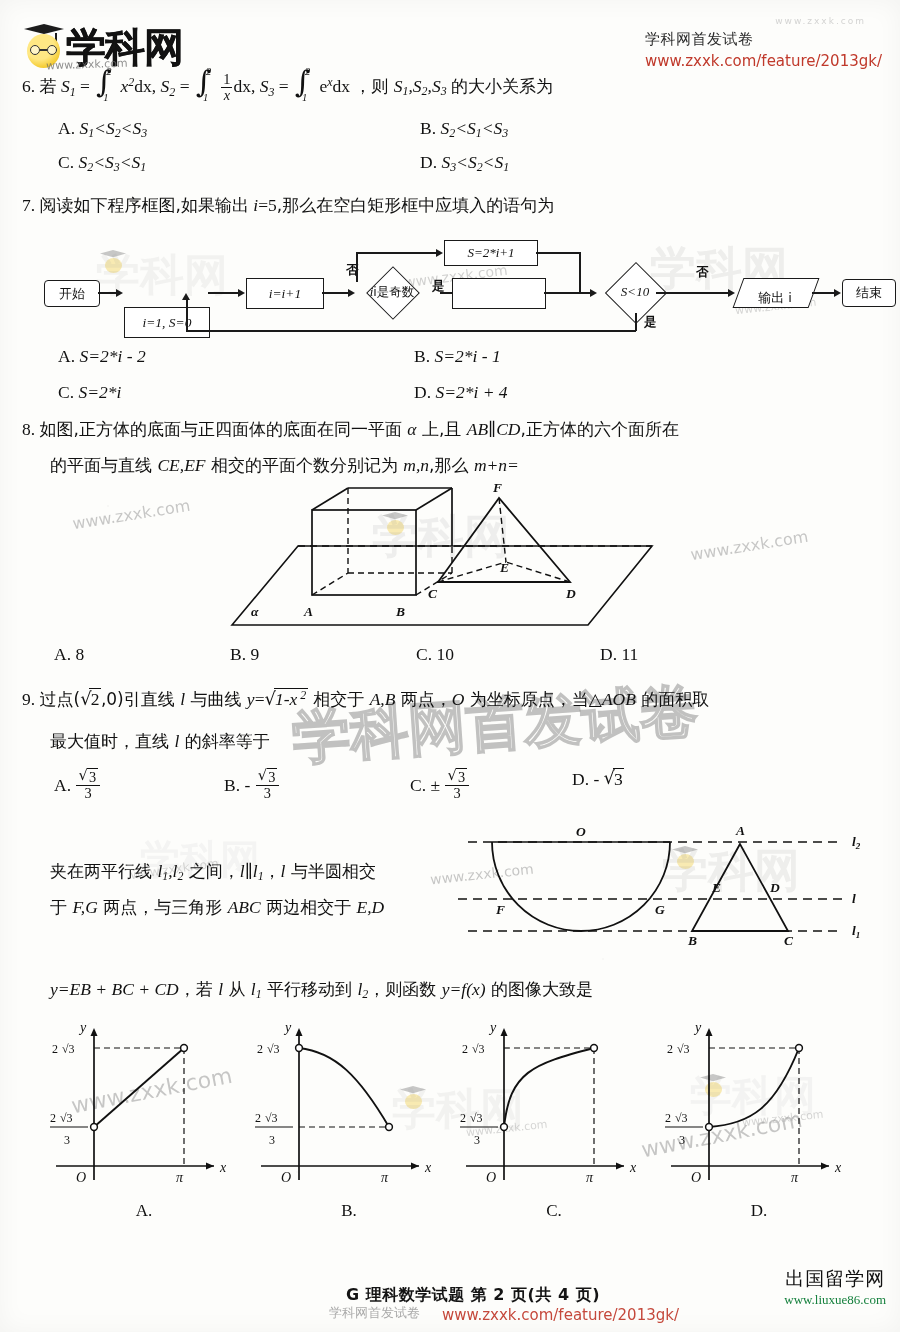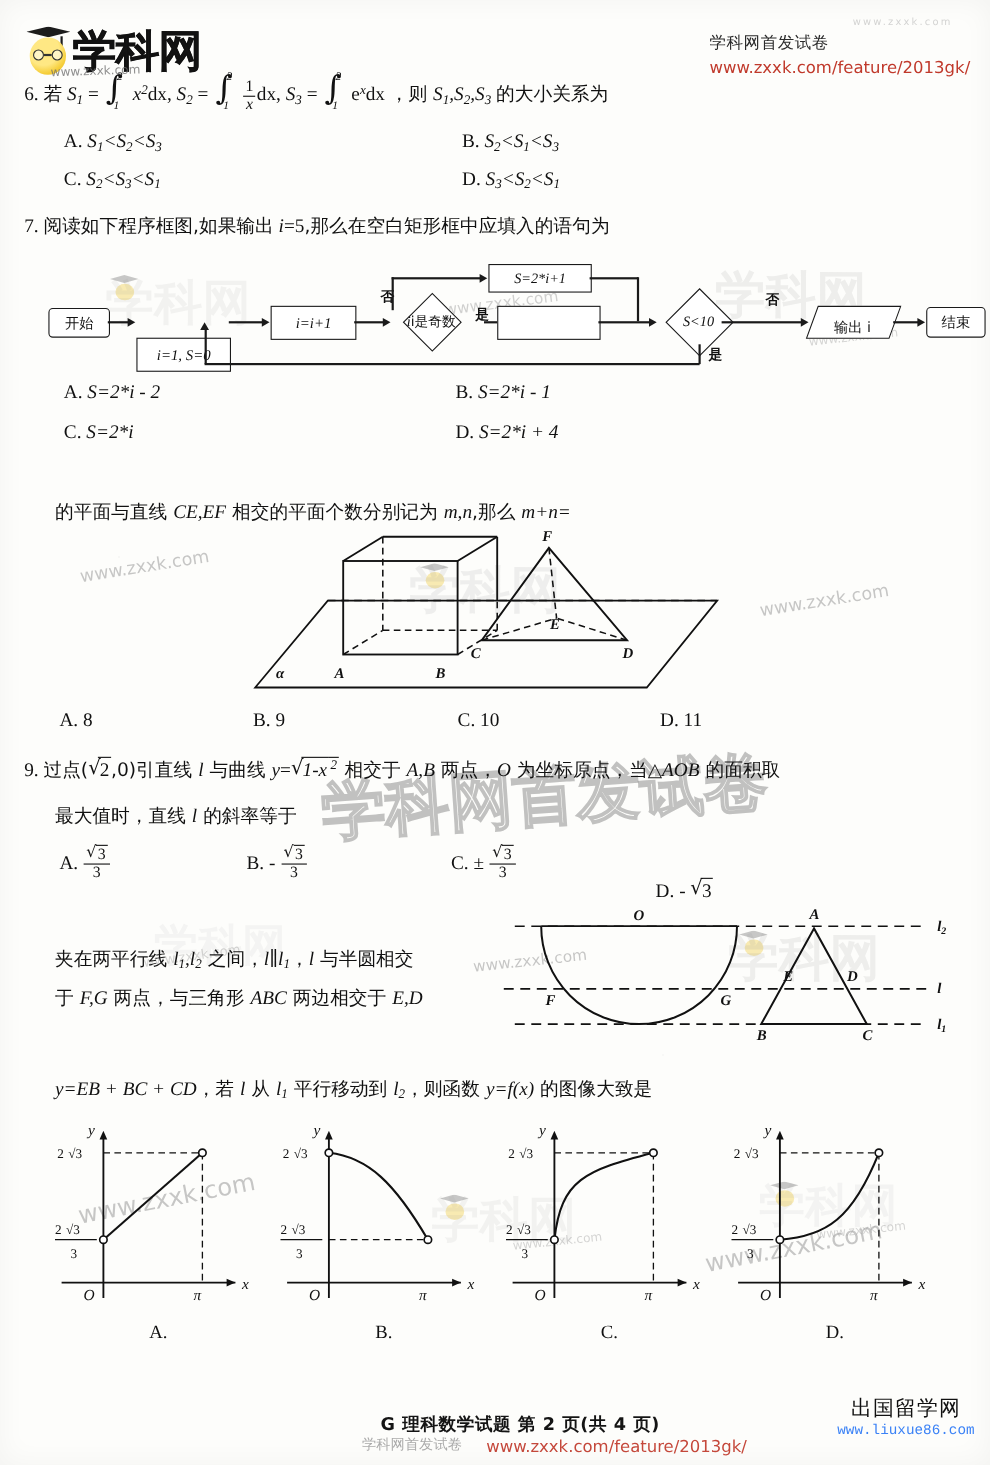--- a/index.html
+++ b/index.html
@@ -219,21 +219,21 @@
     position:absolute;left:396px;bottom:-18px;
     font-family:"DejaVu Sans",sans-serif;font-size:15px;color:#c0392b;opacity:.92;
   }
   .f-right{
     position:absolute;right:14px;bottom:-2px;text-align:center;
   }
   .f-right .t1{
     font-family:"DejaVu Sans",sans-serif;font-size:19px;color:#111;letter-spacing:1px;
   }
   .f-right .t2{
-    font-family:Liberation Mono, monospace;font-size:13px;color:#3b82f6;
+    font-family:Liberation Serif, serif;font-size:13px;color:#15803d;
   }
 </style>
 </head>
 <body>
 
 <div class="page">
 
   <div class="hdr-ghost">www.zxxk.com</div>
 
   <div class="logo">
@@ -435,20 +435,24 @@
   </div>
   <div class="opt-row" style="left:58px;top:382px;">
     <span>C.</span>
     <span class="it">S=2*i</span>
   </div>
   <div class="opt-row" style="left:414px;top:382px;">
     <span>D.</span>
     <span class="it">S=2*i + 4</span>
   </div>
 
+  <div class="q" style="left:22px;top:416px;">
+    <span>8.</span>
+    <span class="cn">如图,正方体的底面与正四面体的底面在同一平面 </span><span class="it">α</span><span class="cn"> 上,且 </span><span class="it">AB∥CD</span><span class="cn">,正方体的六个面所在</span>
+  </div>
   <div class="q" style="left:50px;top:452px;">
     <span class="cn">的平面与直线 </span><span class="it">CE,EF</span><span class="cn"> 相交的平面个数分别记为 </span><span class="it">m,n</span><span class="cn">,那么 </span><span class="it">m+n=</span>
   </div>
 
   <div class="fig" style="left:200px;top:470px;">
     <svg width="490" height="180" viewBox="0 0 490 180">
 
       <path d="M 32 155 L 98 76 L 452 76 L 388 155 Z" fill="none" stroke="#111" stroke-width="1.6"></path>
 
       <line x1="98" y1="76" x2="452" y2="76" stroke="#111" stroke-width="1.4" stroke-dasharray="7 5"></line>
@@ -524,21 +528,21 @@
     </span>
   </div>
   <div class="opt-row" style="left:410px;top:768px;">
     <span>C.</span>
     <span>±</span>
     <span class="frac">
       <span class="n"><span class="rad"><span>3</span></span></span>
       <span class="d">3</span>
     </span>
   </div>
-  <div class="opt-row" style="left:596px;top:768px;margin-top:30px;">
+  <div class="opt-row" style="left:572px;top:768px;">
     <span>D.</span>
     <span>-</span>
     <span class="rad"><span>3</span></span>
   </div>
 
   <div class="q" style="left:50px;top:858px;">
     <span class="cn">夹在两平行线 </span><span class="it">l<span class="sub">1</span>,l<span class="sub">2</span></span><span class="cn"> 之间，</span><span class="it">l∥l<span class="sub">1</span></span><span class="cn">，</span><span class="it">l</span><span class="cn"> 与半圆相交</span>
   </div>
   <div class="q" style="left:50px;top:894px;">
     <span class="cn">于 </span><span class="it">F,G</span><span class="cn"> 两点，与三角形 </span><span class="it">ABC</span><span class="cn"> 两边相交于 </span><span class="it">E,D</span>

